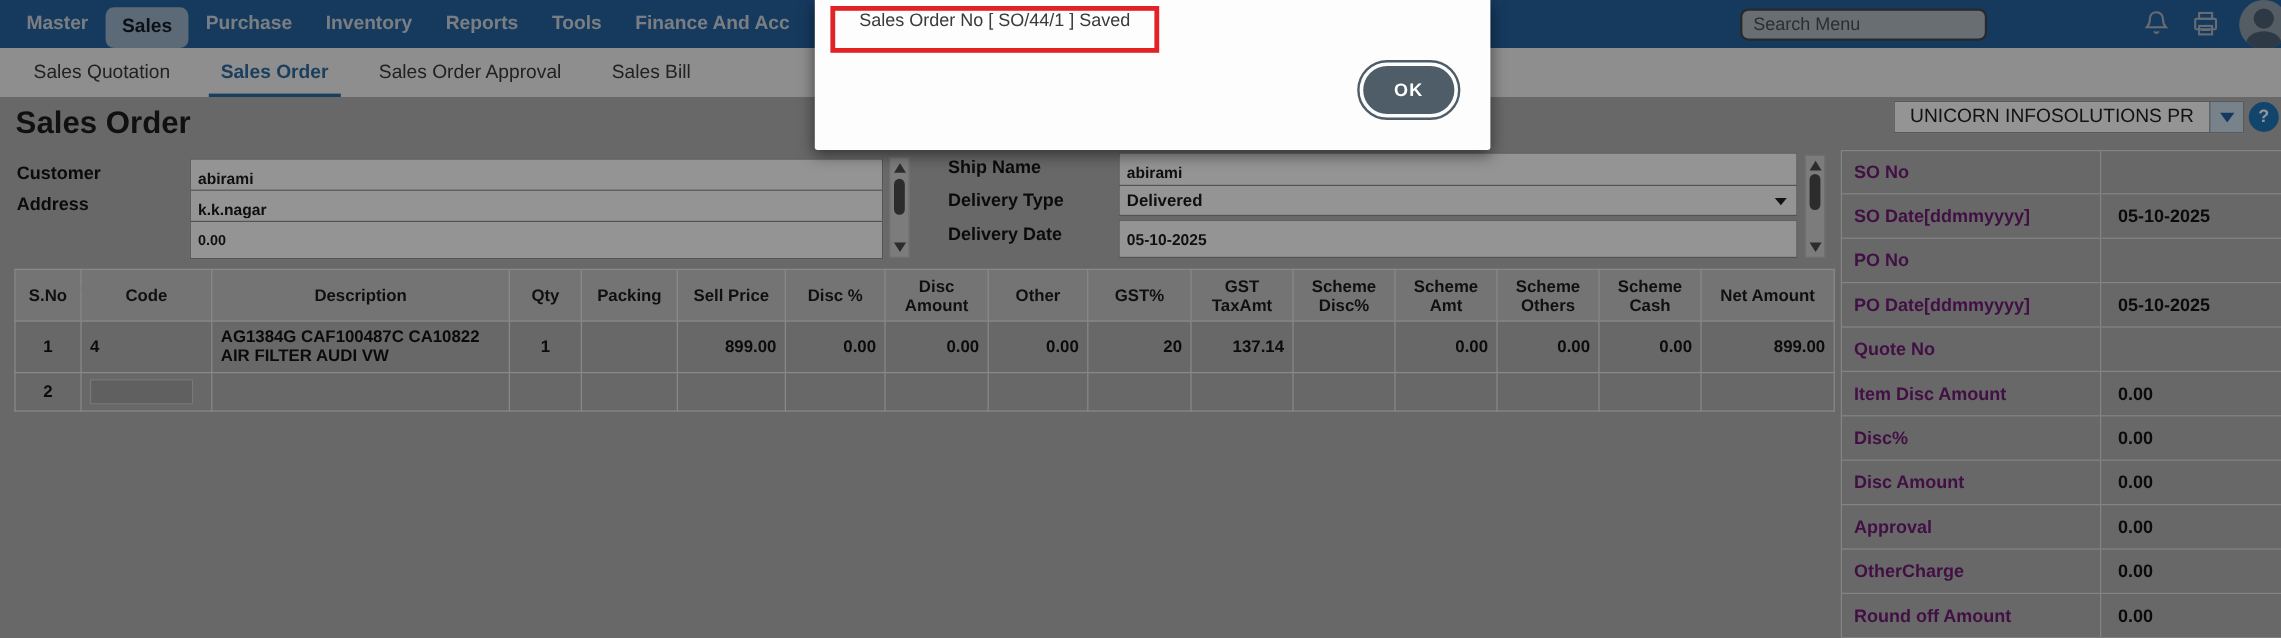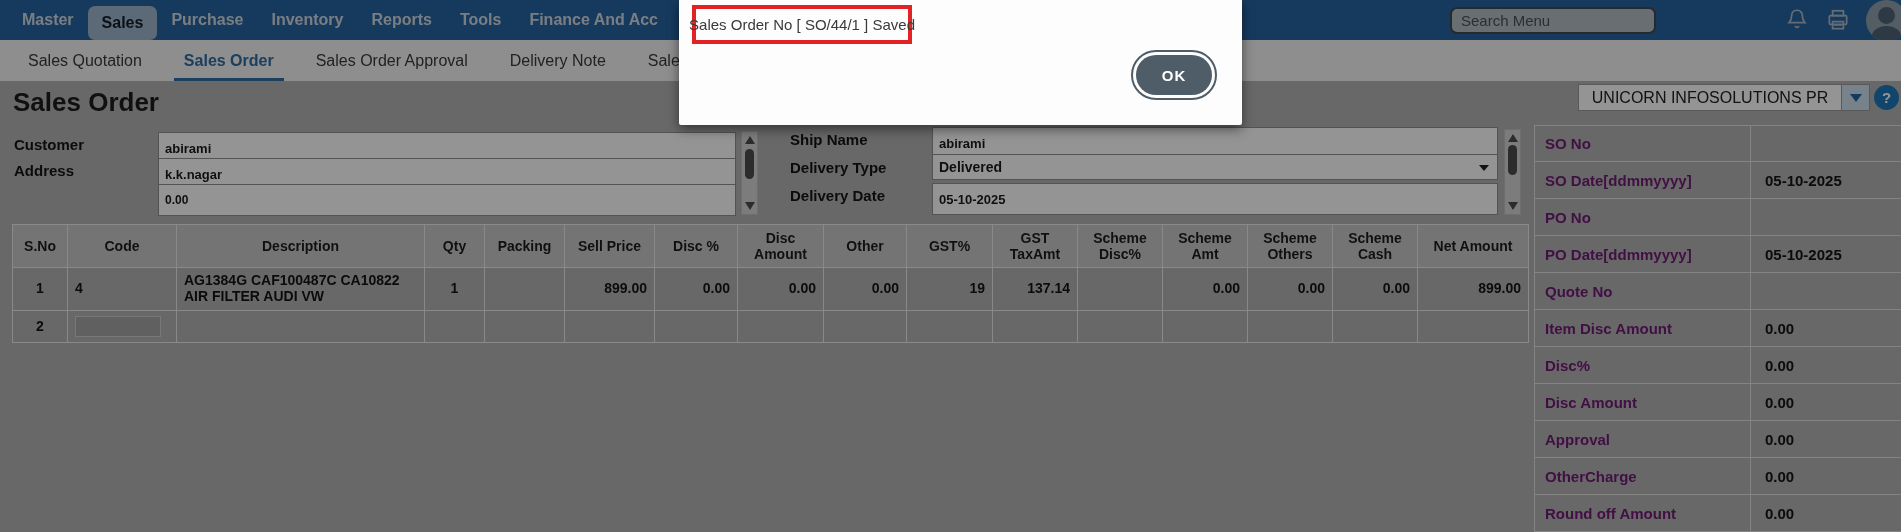--- a/index.html
+++ b/index.html
@@ -87,22 +87,22 @@
   .sp-row { display:flex; height:37px; border-bottom:1px solid #e3e3e3; align-items:center; }
   .sp-row:first-child { border-top:1px solid #e3e3e3; }
   .sp-label { width:216px; padding-left:10px; font-size:15px; font-weight:bold; color:#701a75;
     border-right:1px solid #e3e3e3; height:100%; display:flex; align-items:center; }
   .sp-value { flex:1; padding-left:14px; font-size:15px; font-weight:bold; color:#131313; }
   
   .overlay { position:absolute; left:0; top:0; width:1901px; height:532px;
     background:rgba(0,0,0,0.42); z-index:50; }
   .dialog { position:absolute; left:679px; top:0; width:563px; height:125px; background:#fdfdfd;
     z-index:100; box-shadow:0 4px 12px rgba(0,0,0,0.5); border-radius:0 0 2px 2px; }
-  .alert-box { position:absolute; left:13px; top:5px; width:220px; height:39px;
-    border:4px solid #e32226; display:flex; align-items:center; justify-content:center; }
+  .alert-box { position:absolute; left:13px; top:5px; width:274px; height:39px;
+    border:4px solid #e32226; display:flex; align-items:flex-start; justify-content:center; }
   .alert-box .msg { font-size:15px; color:#3a3a3a; white-space:nowrap; }
   .ok-ring { position:absolute; left:452px; top:50px; border:2px solid #4e5d68;
     border-radius:999px; padding:3px; background:#fdfdfd; cursor:pointer; }
   .ok-btn { width:76px; height:40px; border-radius:999px; background:#4e5d68; color:#fff;
     font-size:15px; font-weight:bold; letter-spacing:1px; display:flex; align-items:center;
     justify-content:center; }
   svg { display:block; }
 </style>
 </head>
 <body>
@@ -137,21 +137,20 @@
         <div class="head"></div>
           <div class="torso"></div>
       </div>
     </div>
   </div>
 
   <div class="subnav">
     <div class="subtab">Sales Quotation</div>
     <div class="subtab active">Sales Order</div>
     <div class="subtab">Sales Order Approval</div>
-    <div class="subtab">Delivery Note</div>
     <div class="subtab">Sales Bill</div>
   </div>
 
   <div class="content">
     <div class="page-title">Sales Order</div>
 
     <div class="company-select">
       <div class="txt">UNICORN INFOSOLUTIONS PR</div>
       <div class="arrow">
           <div class="tri-down-blue"></div>
@@ -232,21 +231,21 @@
           <tr class="r1">
             <td>1</td>
             <td>4</td>
             <td>AG1384G CAF100487C CA10822 AIR FILTER AUDI VW</td>
             <td>1</td>
             <td></td>
             <td>899.00</td>
             <td>0.00</td>
             <td>0.00</td>
             <td>0.00</td>
-            <td>19</td>
+            <td>20</td>
             <td>137.14</td>
             <td></td>
             <td>0.00</td>
             <td>0.00</td>
             <td>0.00</td>
             <td>899.00</td>
           </tr>
           <tr class="r2">
             <td>2</td>
             <td>

